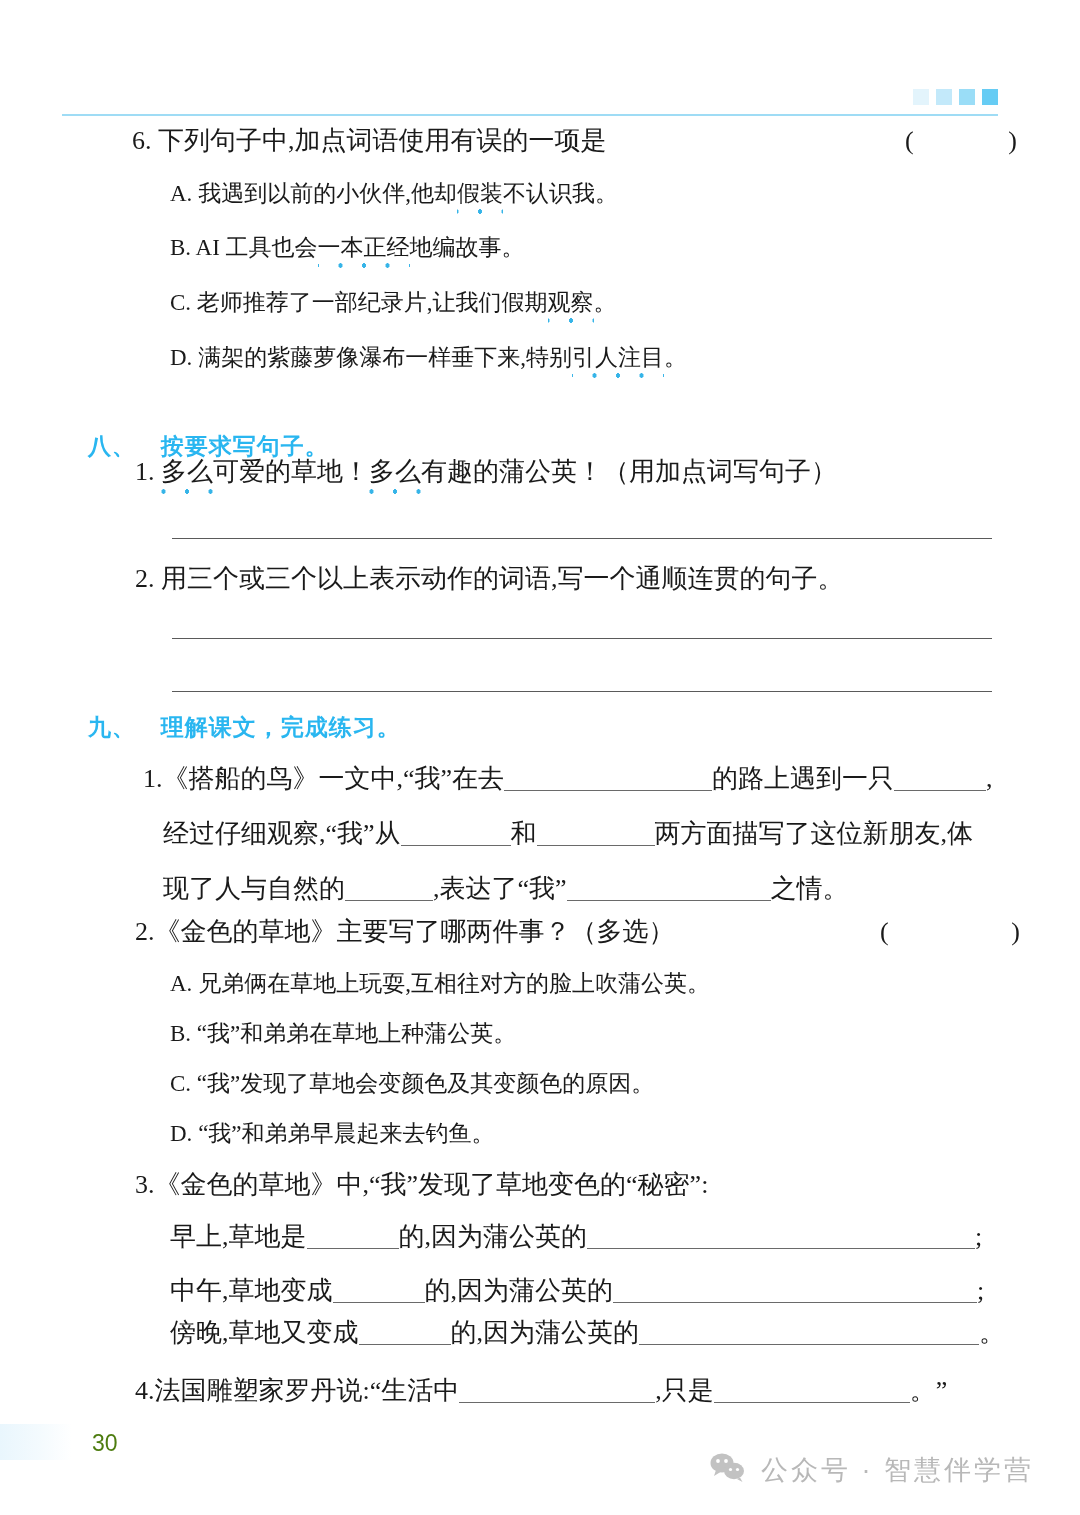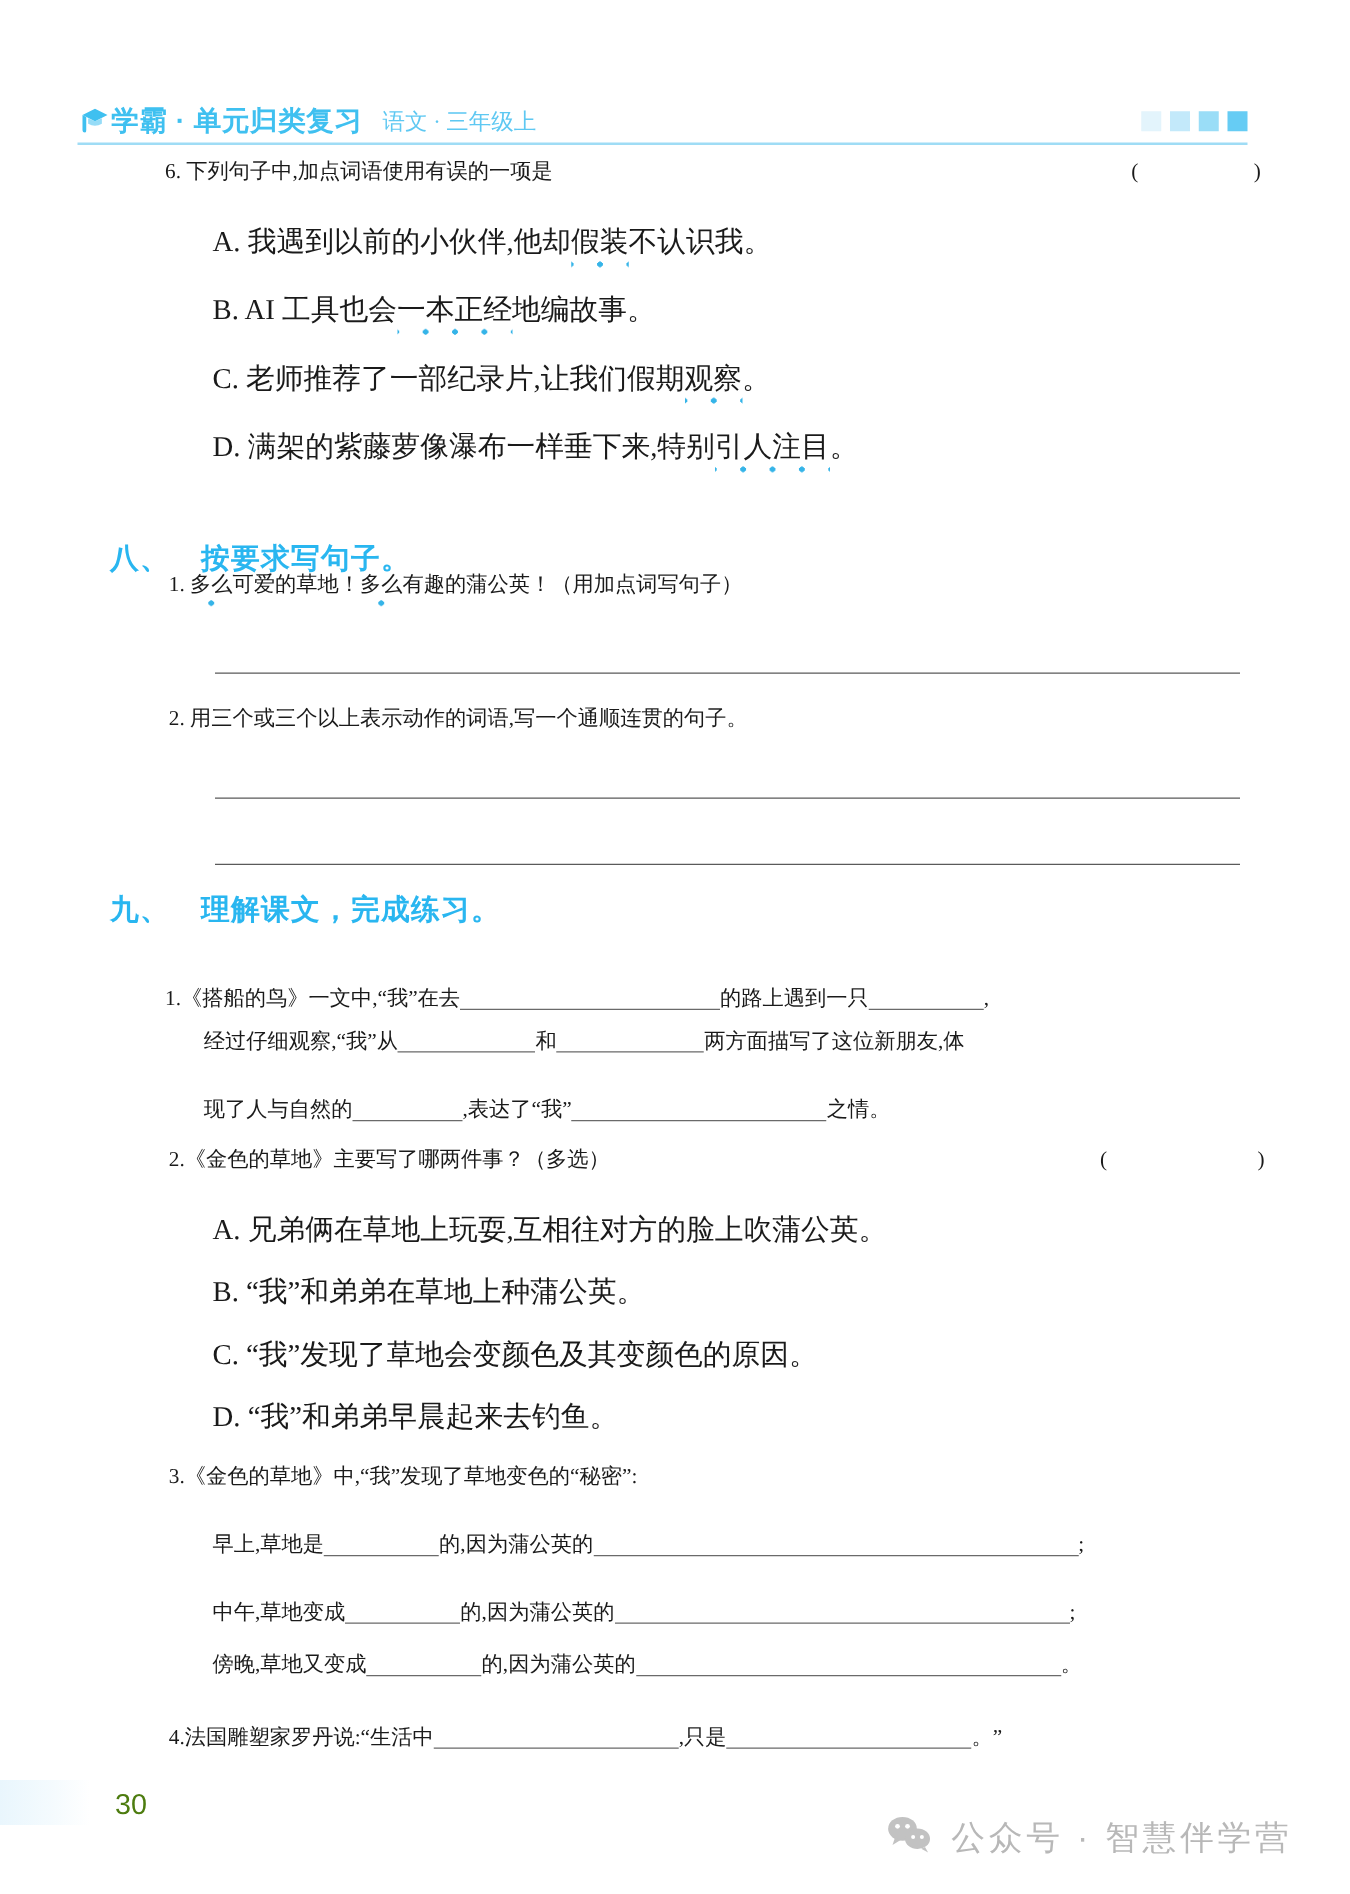--- a/index.html
+++ b/index.html
@@ -74,21 +74,21 @@
     font-family: "Liberation Sans", sans-serif;
     font-size: 23px;
     font-weight: bold;
     color: #29b6f0;
     letter-spacing: 1px;
     margin: 0;
     white-space: nowrap;
   }
 
   .q-line {
-    font-size: 17px;
+    font-size: 26px;
     line-height: 1.0;
     white-space: nowrap;
     position: relative;
   }
 
   .opt-line {
     font-size: 23px;
     line-height: 1.0;
     white-space: nowrap;
     position: relative;
@@ -155,35 +155,20 @@
     font-size: 27px;
     color: #b8b8b8;
     letter-spacing: 3px;
     white-space: nowrap;
   }
 </style>
 </head>
 <body>
 
 <div class="page-header">
-  <div class="hdr-logo">
-    <span class="cap-icon">
-      <svg width="26" height="24" viewBox="0 0 26 24">
-        <path d="M4 9 L14 4 L24 9 L14 14 Z" fill="#3fc0f0"></path>
-        <path d="M4 9 L4 21 Q4 23 6 23 Q7 23 7 21 L7 10.5 Z" fill="#3fc0f0"></path>
-        <path d="M8.5 11.5 L8.5 16 Q14 19 19.5 16 L19.5 11.5 L14 14 Z" fill="#3fc0f0" opacity="0.55"></path>
-      </svg>
-    </span>
-    <span class="hdr-brand">
-      <span>学霸</span>
-      <span>·</span>
-      <span>单元归类复习</span>
-    </span>
-    <span class="hdr-sub">语文 · 三年级上</span>
-  </div>
   <div class="hdr-rule"></div>
   <div class="hdr-squares">
     <i style="background:#e3f4fc"></i>
     <i style="background:#c3e9fa"></i>
     <i style="background:#9addf7"></i>
     <i style="background:#66ccf4"></i>
   </div>
 </div>
 
 <div>
@@ -236,21 +221,21 @@
 </div>
 
 <div>
   <div class="sec-head" style="position:absolute; left:88px; top:712px;">
     <span>九、</span>
     <span style="display:inline-block;width:10px"></span>
     <span>理解课文，完成练习。</span>
   </div>
 
   <div>
-    <div class="q-line" style="position:absolute; left:132px; top:766px;margin-top:21px;">
+    <div class="q-line" style="position:absolute; left:143px; top:766px;">
       <span>1.</span><span>《搭船的鸟》一文中,“我”在去</span><span class="blank" style="width:208px"></span><span>的路上遇到一只</span><span class="blank" style="width:92px"></span><span>,</span>
     </div>
     <div class="q-line" style="position:absolute; left:163px; top:821px;">
       <span>经过仔细观察,“我”从</span><span class="blank" style="width:110px"></span><span>和</span><span class="blank" style="width:118px"></span><span>两方面描写了这位新朋友,体</span>
     </div>
     <div class="q-line" style="position:absolute; left:163px; top:876px;">
       <span>现了人与自然的</span><span class="blank" style="width:88px"></span><span>,表达了“我”</span><span class="blank" style="width:204px"></span><span>之情。</span>
     </div>
   </div>
 

